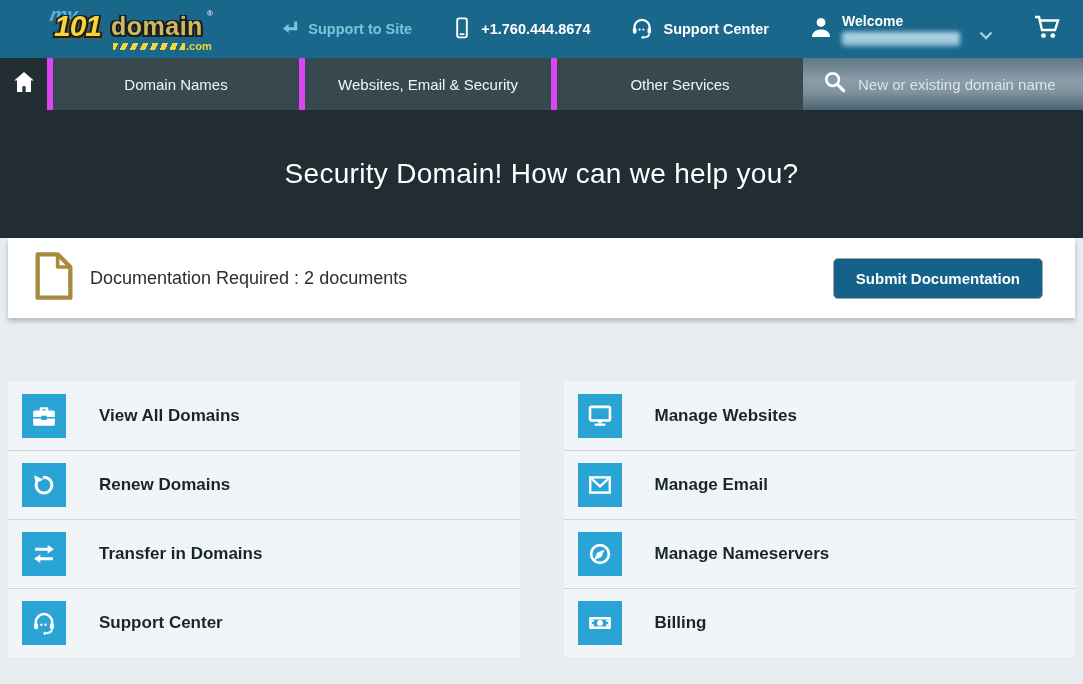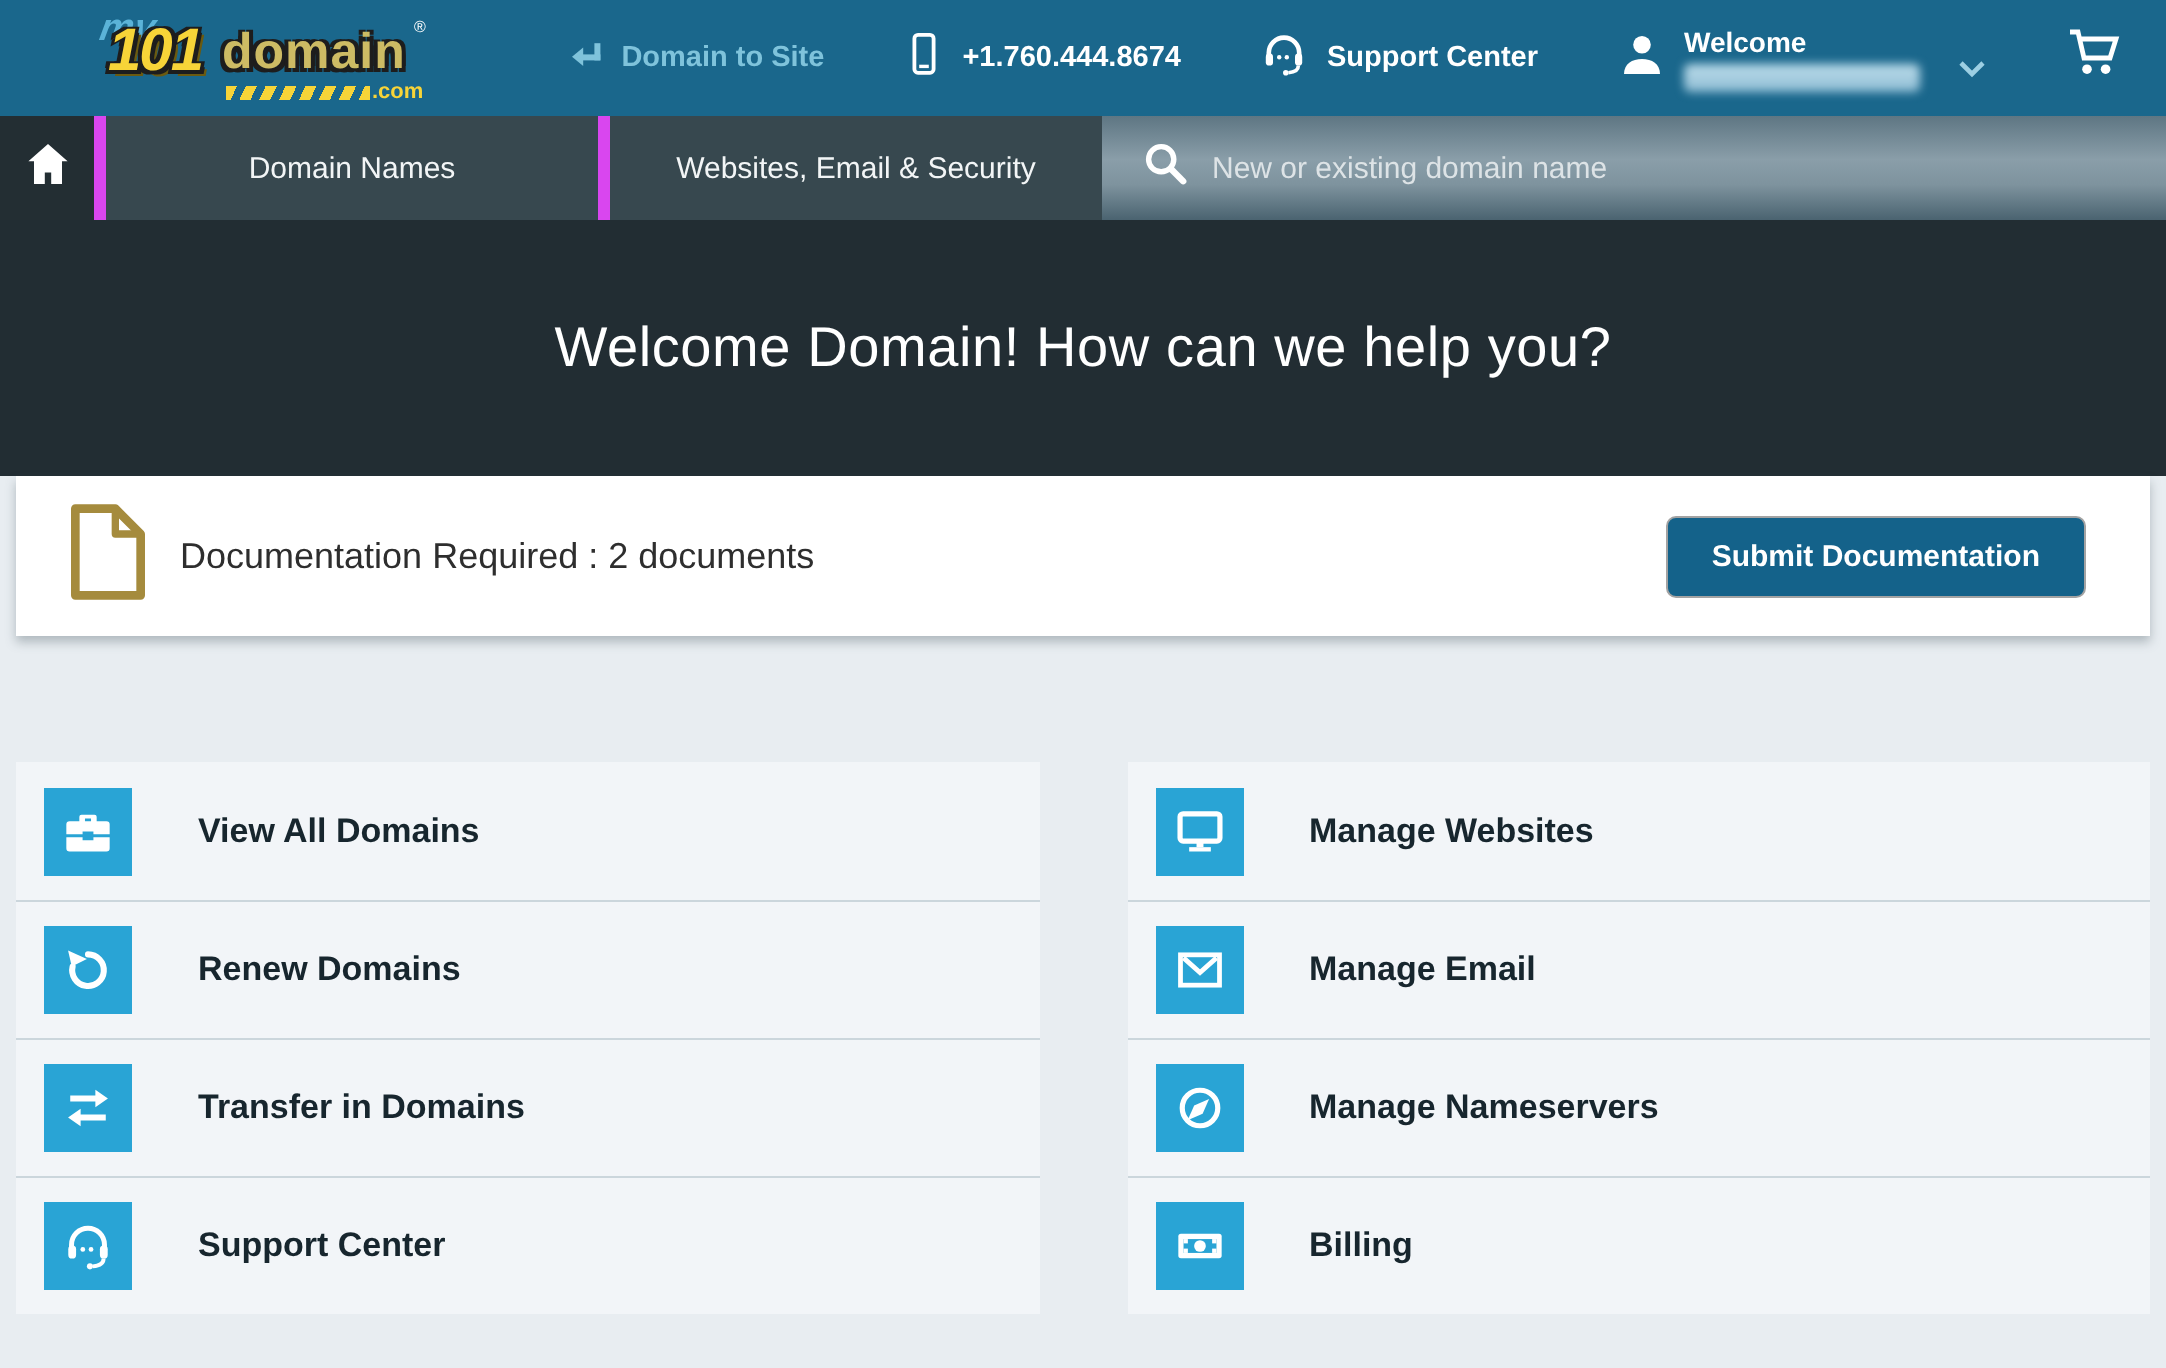--- a/index.html
+++ b/index.html
@@ -126,21 +126,21 @@
 
   <div class="topbar-right">
     <div class="tb-item return">
       <span>
         <svg width="17" height="17" viewBox="0 0 17 17">
           <rect x="12.2" y="2.6" width="3" height="8.6" fill="#7FC3DB"></rect>
           <rect x="5.6" y="8.2" width="9.6" height="3" fill="#7FC3DB"></rect>
           <path d="M6.6 4.8v9.2L1 9.4z" fill="#7FC3DB"></path>
         </svg>
       </span>
-      <span>Domain to Site</span>
+      <span>Support to Site</span>
     </div>
 
     <div class="tb-item">
       <span>
         <svg width="20" height="22" viewBox="0 0 20 22">
           <rect x="5.2" y="1.4" width="9.6" height="19" rx="1.8" fill="none" stroke="#fff" stroke-width="1.9"></rect>
           <line x1="7.6" y1="17.2" x2="12.4" y2="17.2" stroke="#fff" stroke-width="1.7"></line>
         </svg>
       </span>
       <span>+1.760.444.8674</span>
@@ -198,33 +198,36 @@
         <path d="M12 1 2.2 9.6h2.8V21h5.4v-5.8h3.2V21h5.4V9.6h2.8z" fill="#fff"></path>
       </svg>
     </span>
   </div>
   <div class="nav-item">
     <span>Domain Names</span>
   </div>
   <div class="nav-item">
     <span>Websites, Email &amp; Security</span>
   </div>
+  <div class="nav-item">
+    <span>Other Services</span>
+  </div>
   <div class="nav-search">
     <span>
       <svg width="24" height="24" viewBox="0 0 24 24">
         <circle cx="9.6" cy="9.6" r="6.3" fill="none" stroke="#fff" stroke-width="2.7"></circle>
         <line x1="14.4" y1="14.4" x2="20.6" y2="20.6" stroke="#fff" stroke-width="3.2" stroke-linecap="round"></line>
       </svg>
     </span>
     <input type="text" placeholder="New or existing domain name" style="">
   </div>
 </div>
 
 <div class="hero">
-  <h1>Welcome Domain! How can we help you?</h1>
+  <h1>Security Domain! How can we help you?</h1>
 </div>
 
 <div class="docbar">
   <span>
     <svg width="40" height="50" viewBox="0 0 24 30">
       <path d="M2.2 2h12l7.6 7.6V28H2.2z" fill="none" stroke="#A58B3D" stroke-width="2.6" stroke-linejoin="round"></path>
       <path d="M14.2 2v7.6h7.6" fill="none" stroke="#A58B3D" stroke-width="2.2" stroke-linejoin="round"></path>
     </svg>
   </span>
   <span class="doc-message">Documentation Required : 2 documents</span>

